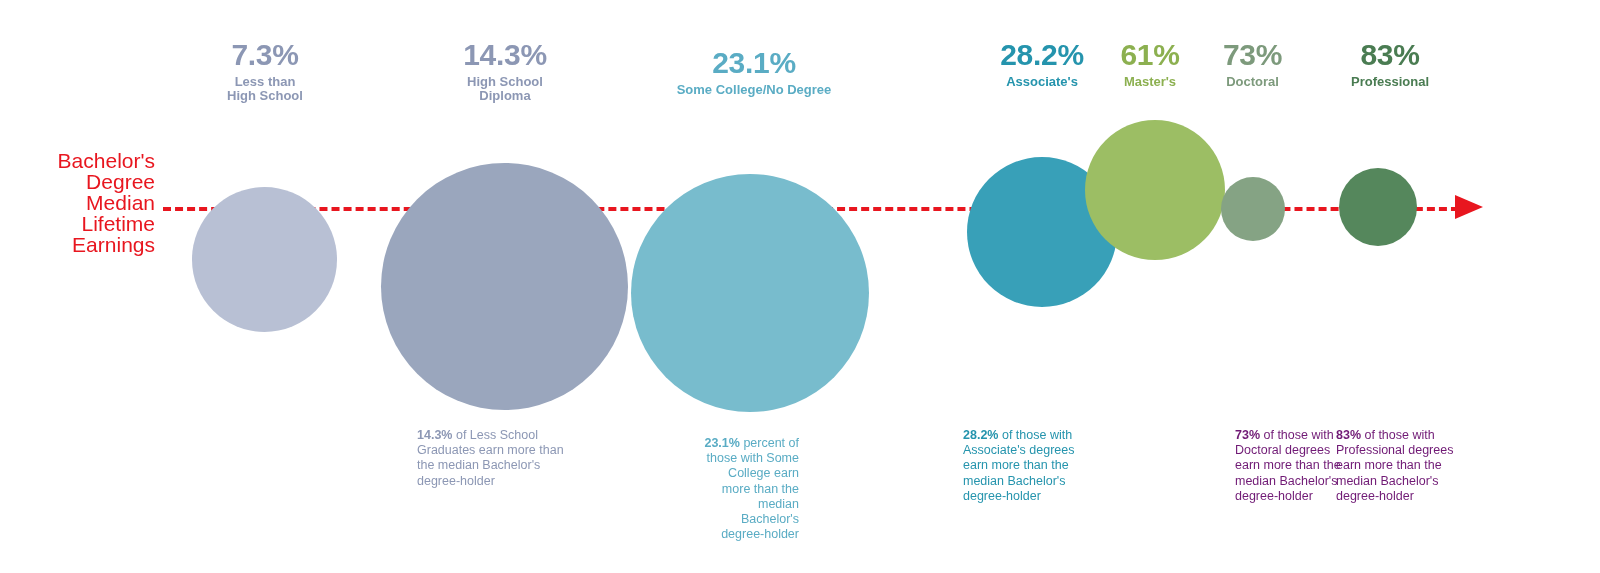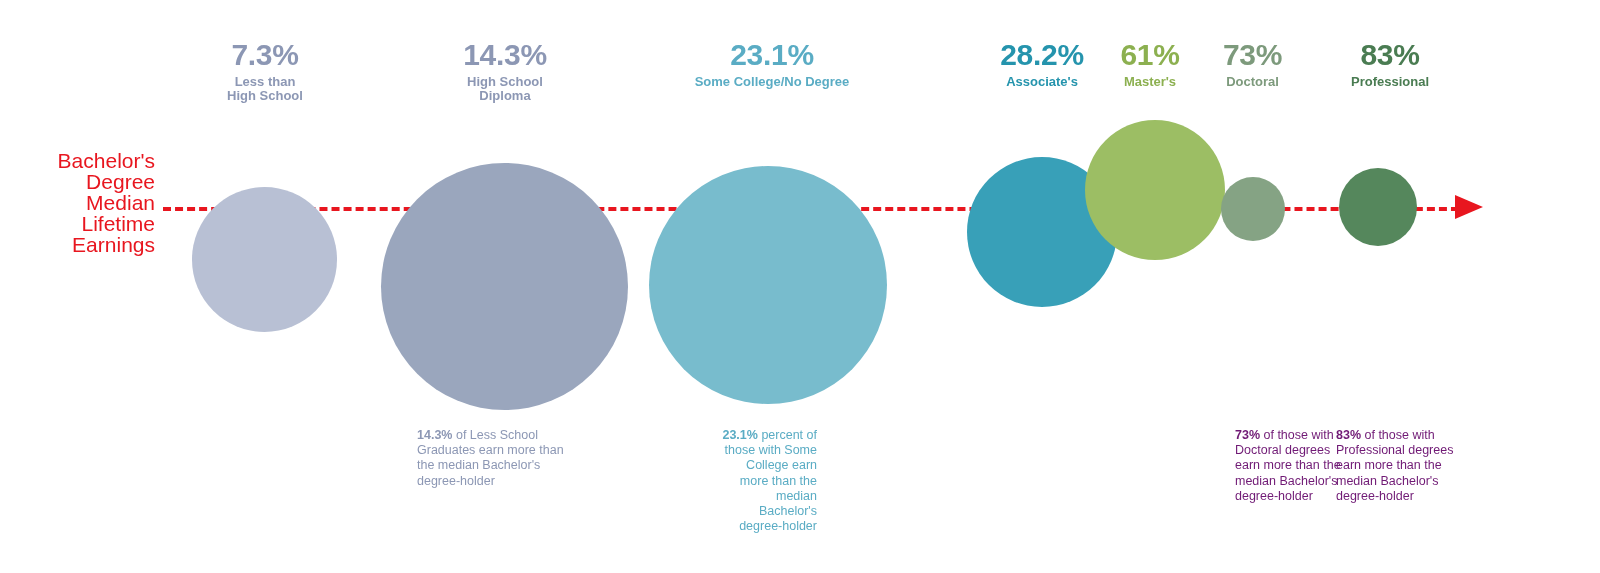--- a/index.html
+++ b/index.html
@@ -123,40 +123,43 @@
       <span class="lbl" style="color:#8c97b4; margin-top:0">Diploma</span>
     </div>
     <div class="bubble-wrap">
       <div class="bubble" style="width:247px; height:247px; left:1px; top:163px; background:#9aa6bd;"></div>
     </div>
     <div class="note" style="left:37px; width:160px; color:#8c97b4;">
       <b>14.3%</b><span> of Less School Graduates earn more than the median Bachelor's degree-holder</span>
     </div>
   </div>
 
-  <div class="col" style="left:642px; width:260px;">
+  <div class="col" style="left:624px; width:260px;margin-top:8px;">
     <div class="head">
       <span class="pct" style="color:#5aacc4">23.1%</span>
       <span class="lbl" style="color:#5aacc4; white-space:nowrap;">Some College/No Degree</span>
     </div>
     <div class="bubble-wrap">
       <div class="bubble" style="width:238px; height:238px; left:7px; top:166px; background:#78bccd;"></div>
     </div>
     <div class="note" style="left:80px; width:95px; color:#5aacc4;text-align:right;">
       <b>23.1%</b><span> percent of those with Some College earn more than the median Bachelor's degree-holder</span>
     </div>
   </div>
 
   <div class="col" style="left:952px; width:180px;">
     <div class="head">
       <span class="pct" style="color:#2594ad">28.2%</span>
       <span class="lbl" style="color:#2594ad">Associate's</span>
     </div>
     <div class="bubble-wrap">
       <div class="bubble" style="width:150px; height:150px; left:15px; top:157px; background:#38a0b8;"></div>
+    </div>
+    <div class="note" style="left:11px; width:125px; color:#2594ad;">
+      <b>28.2%</b><span> of those with Associate's degrees earn more than the median Bachelor's degree-holder</span>
     </div>
   </div>
 
   <div class="col" style="left:1060px; width:180px;">
     <div class="head">
       <span class="pct" style="color:#8cb050">61%</span>
       <span class="lbl" style="color:#8cb050">Master's</span>
     </div>
     <div class="bubble-wrap">
       <div class="bubble" style="width:140px; height:140px; left:25px; top:120px; background:#9cbe64;"></div>

